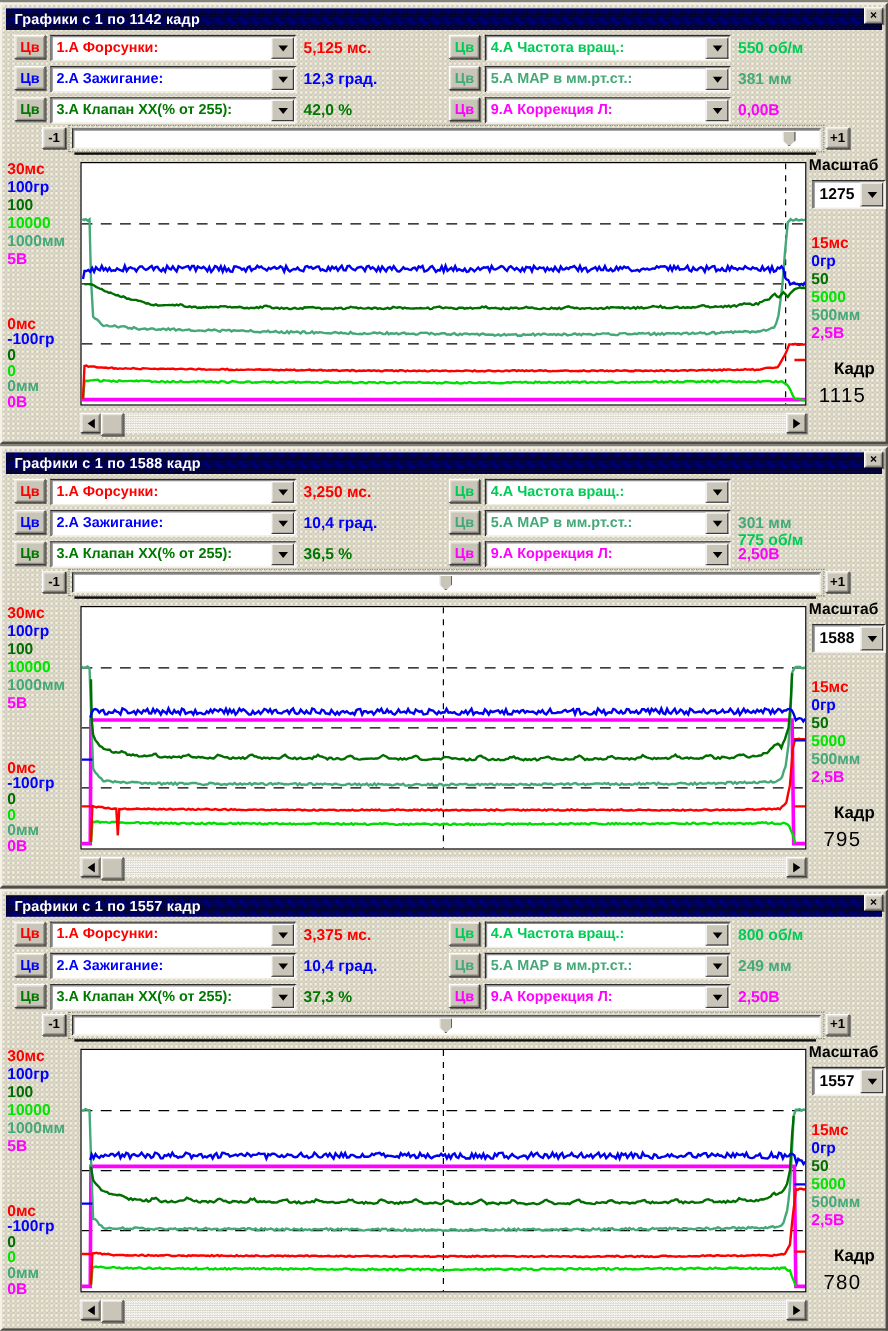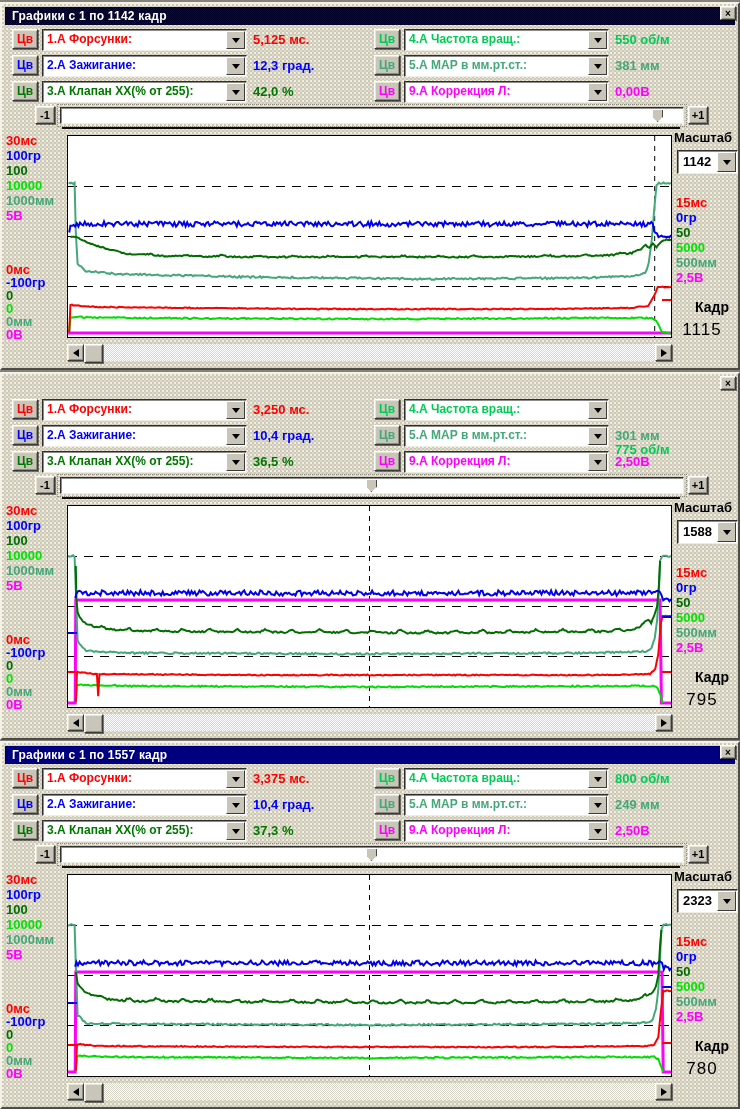--- a/index.html
+++ b/index.html
@@ -190,30 +190,33 @@
           <span class="triL"></span>
         </button>
       <div class="b3d sthumb"></div>
       <button class="b3d sarr right">
           <span class="triR"></span>
         </button>
     </div>
 
     <div class="mlabel">Масштаб</div>
     <div class="scombo">
-      <span class="sctext">1142</span>
+      <span class="sctext">1275</span>
       <span class="dbtn">
           <span class="tri"></span>
         </span>
     </div>
     <div class="klabel">Кадр</div>
     <div class="kval">1115</div>
   </div>
 
   <div class="win" style="top: 372px;">
+    <div class="title">
+      <span>Графики  с 1 по 1588 кадр</span>
+    </div>
     <button class="xbtn b3d">
       <span>×</span>
     </button>
 
     <div class="sel colL row0">
       <button class="b3d cv" style="color: rgb(255, 0, 0);">Цв</button>
       <div class="combo">
         <span class="ctext" style="color: rgb(255, 0, 0);">1.А  Форсунки:</span>
         <span class="dbtn">
             <span class="tri"></span>
@@ -475,21 +478,21 @@
           <span class="triL"></span>
         </button>
       <div class="b3d sthumb"></div>
       <button class="b3d sarr right">
           <span class="triR"></span>
         </button>
     </div>
 
     <div class="mlabel">Масштаб</div>
     <div class="scombo">
-      <span class="sctext">2323</span>
+      <span class="sctext">1557</span>
       <span class="dbtn">
           <span class="tri"></span>
         </span>
     </div>
     <div class="klabel">Кадр</div>
     <div class="kval">780</div>
   </div>
 </div>
 
 </body></html>

